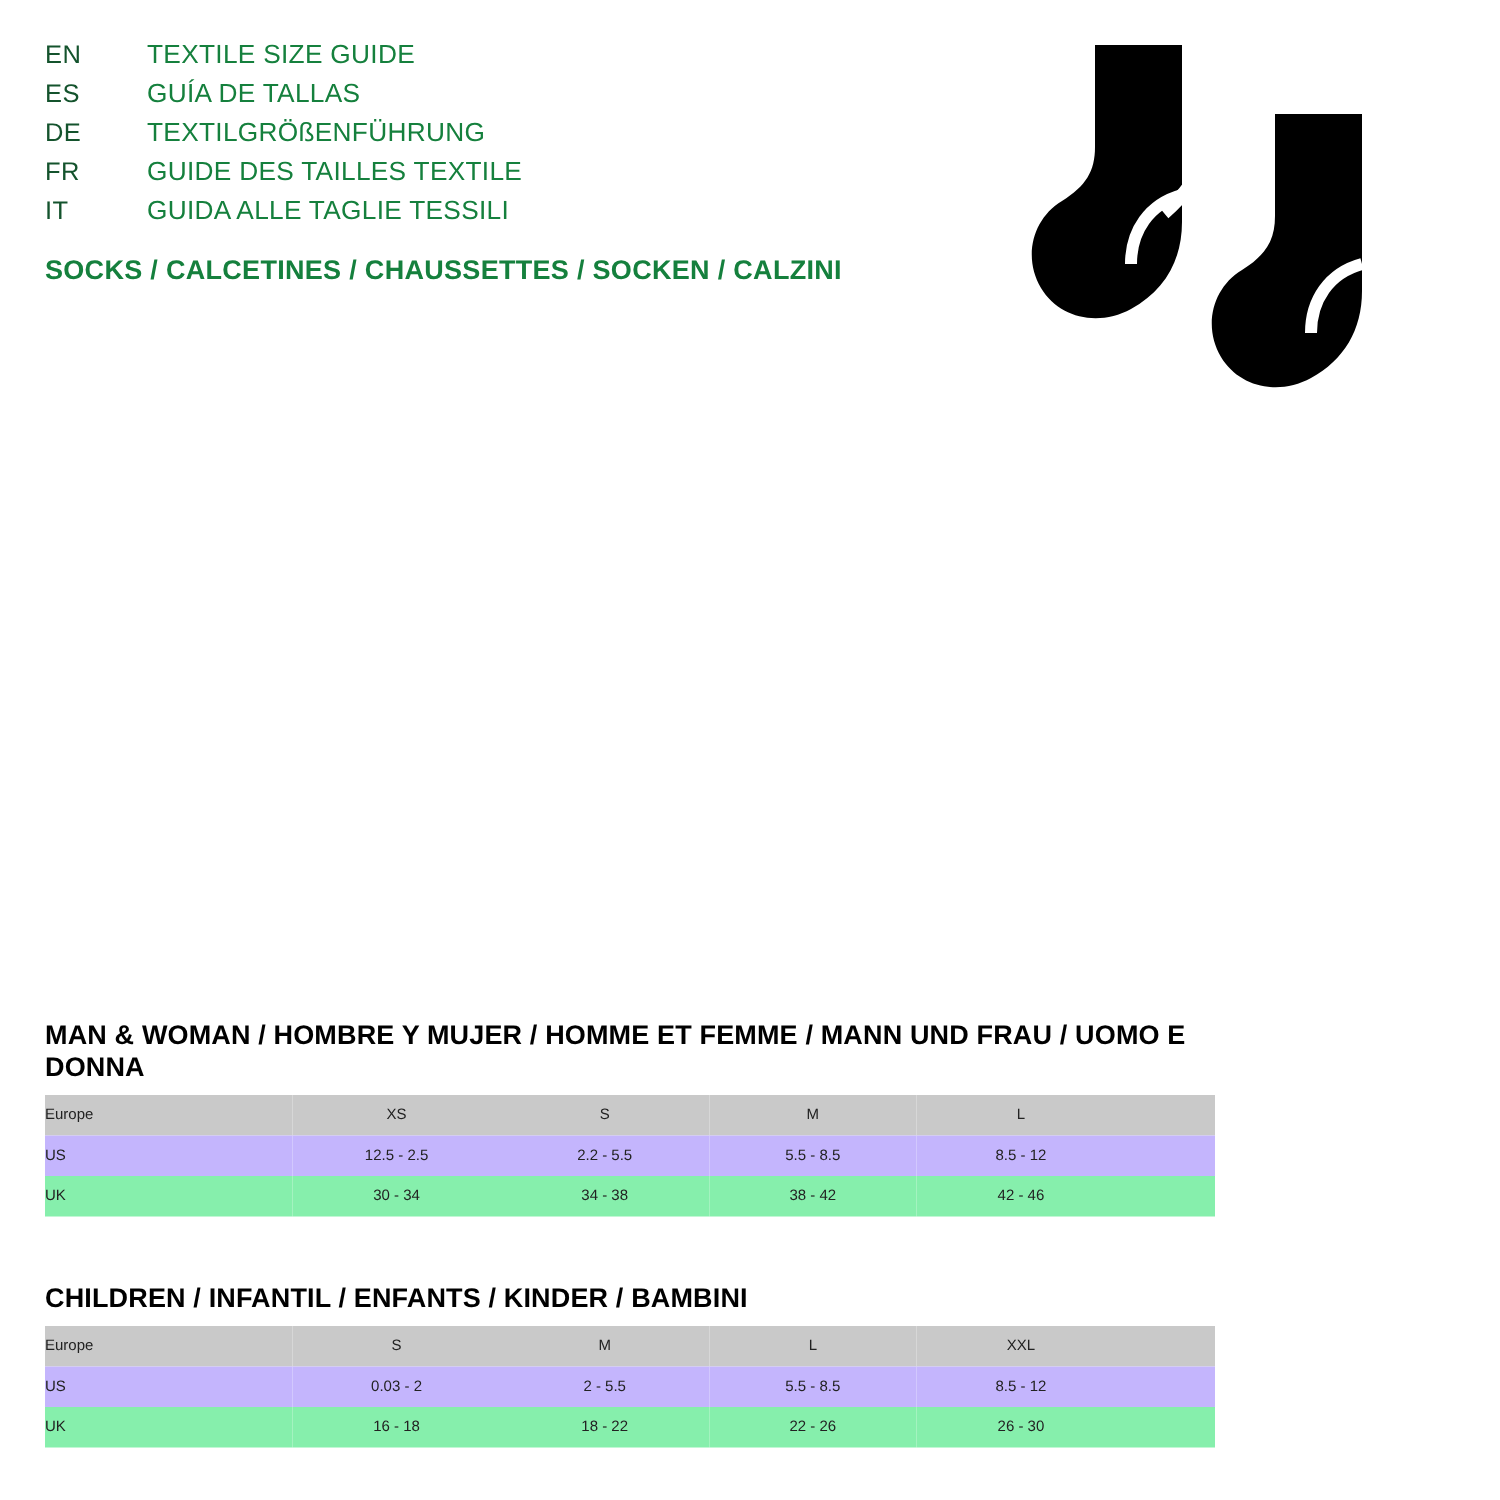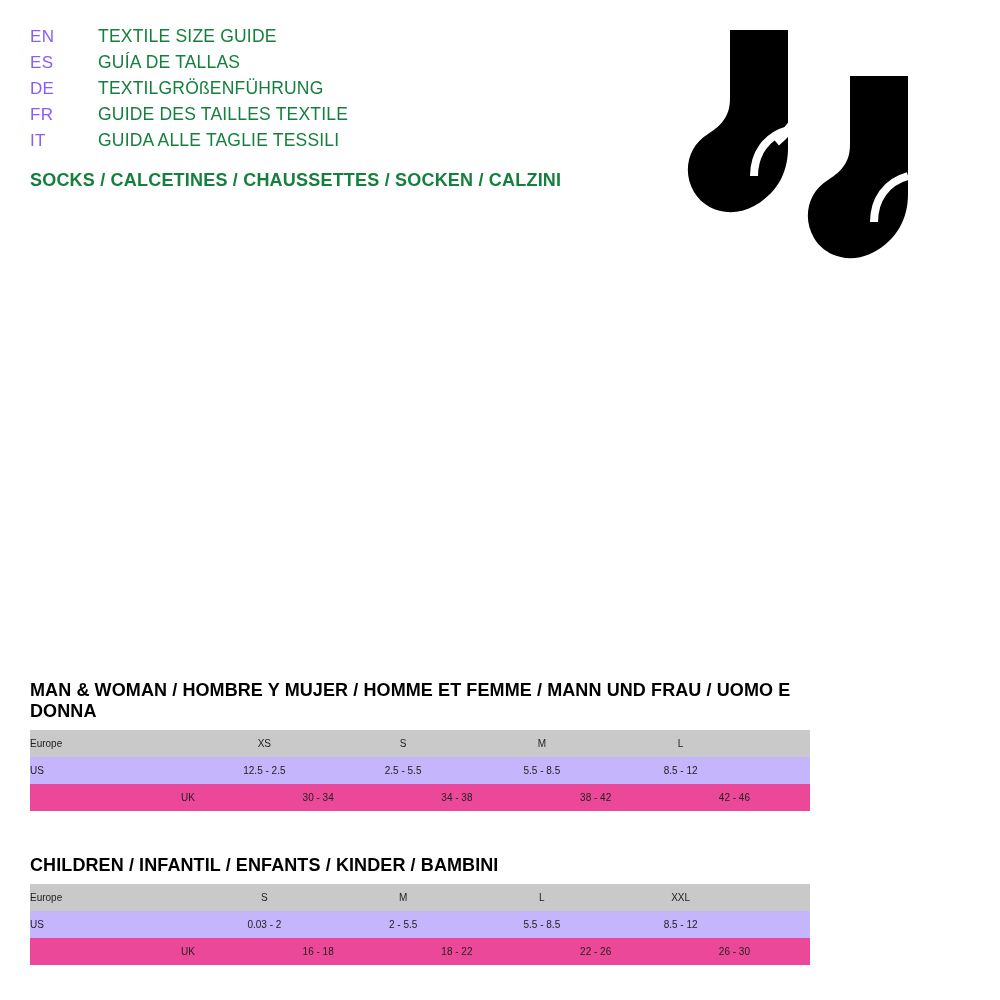--- a/index.html
+++ b/index.html
@@ -25,21 +25,21 @@
   }
   .lang-row {
     display: flex;
     align-items: baseline;
     height: 26px;
   }
   .lang-code {
     width: 68px;
     font-size: 17px;
     letter-spacing: .3px;
-    color: #8b5cf6;
+    color: #14532d;
   }
   .lang-text {
     font-size: 17.5px;
     letter-spacing: .2px;
     color: #15803d;
     white-space: nowrap;
   }
   .product-line {
     margin-top: 14px;
     font-size: 18px;
@@ -81,22 +81,21 @@
   table.size-table td {
     height: 27px;
     font-size: 10px;
     color: #222;
     padding: 0;
   }
   table.size-table tr.head td {
     background: #c9c9c9;
   }
   table.size-table tr.alt td {
-    background: #ec4899;
-    text-align: right;
+    background: #86efac;
   }
   table.size-table tr.plain td {
     background: #c4b5fd;
   }
   td.rowlabel {
     padding-left: 8px;
     text-align: left;
     width: 165px;
   }
   td.cell {
@@ -162,21 +161,21 @@
         <td class="rowlabel">Europe</td>
         <td class="cell">XS</td>
         <td class="cell">S</td>
         <td class="cell">M</td>
         <td class="cell">L</td>
         <td class="pad"></td>
       </tr>
       <tr class="plain">
         <td class="rowlabel">US</td>
         <td class="cell">12.5 - 2.5</td>
-        <td class="cell">2.5 - 5.5</td>
+        <td class="cell">2.2 - 5.5</td>
         <td class="cell">5.5 - 8.5</td>
         <td class="cell">8.5 - 12</td>
         <td class="pad"></td>
       </tr>
       <tr class="alt">
         <td class="rowlabel">UK</td>
         <td class="cell">30 - 34</td>
         <td class="cell">34 - 38</td>
         <td class="cell">38 - 42</td>
         <td class="cell">42 - 46</td>

